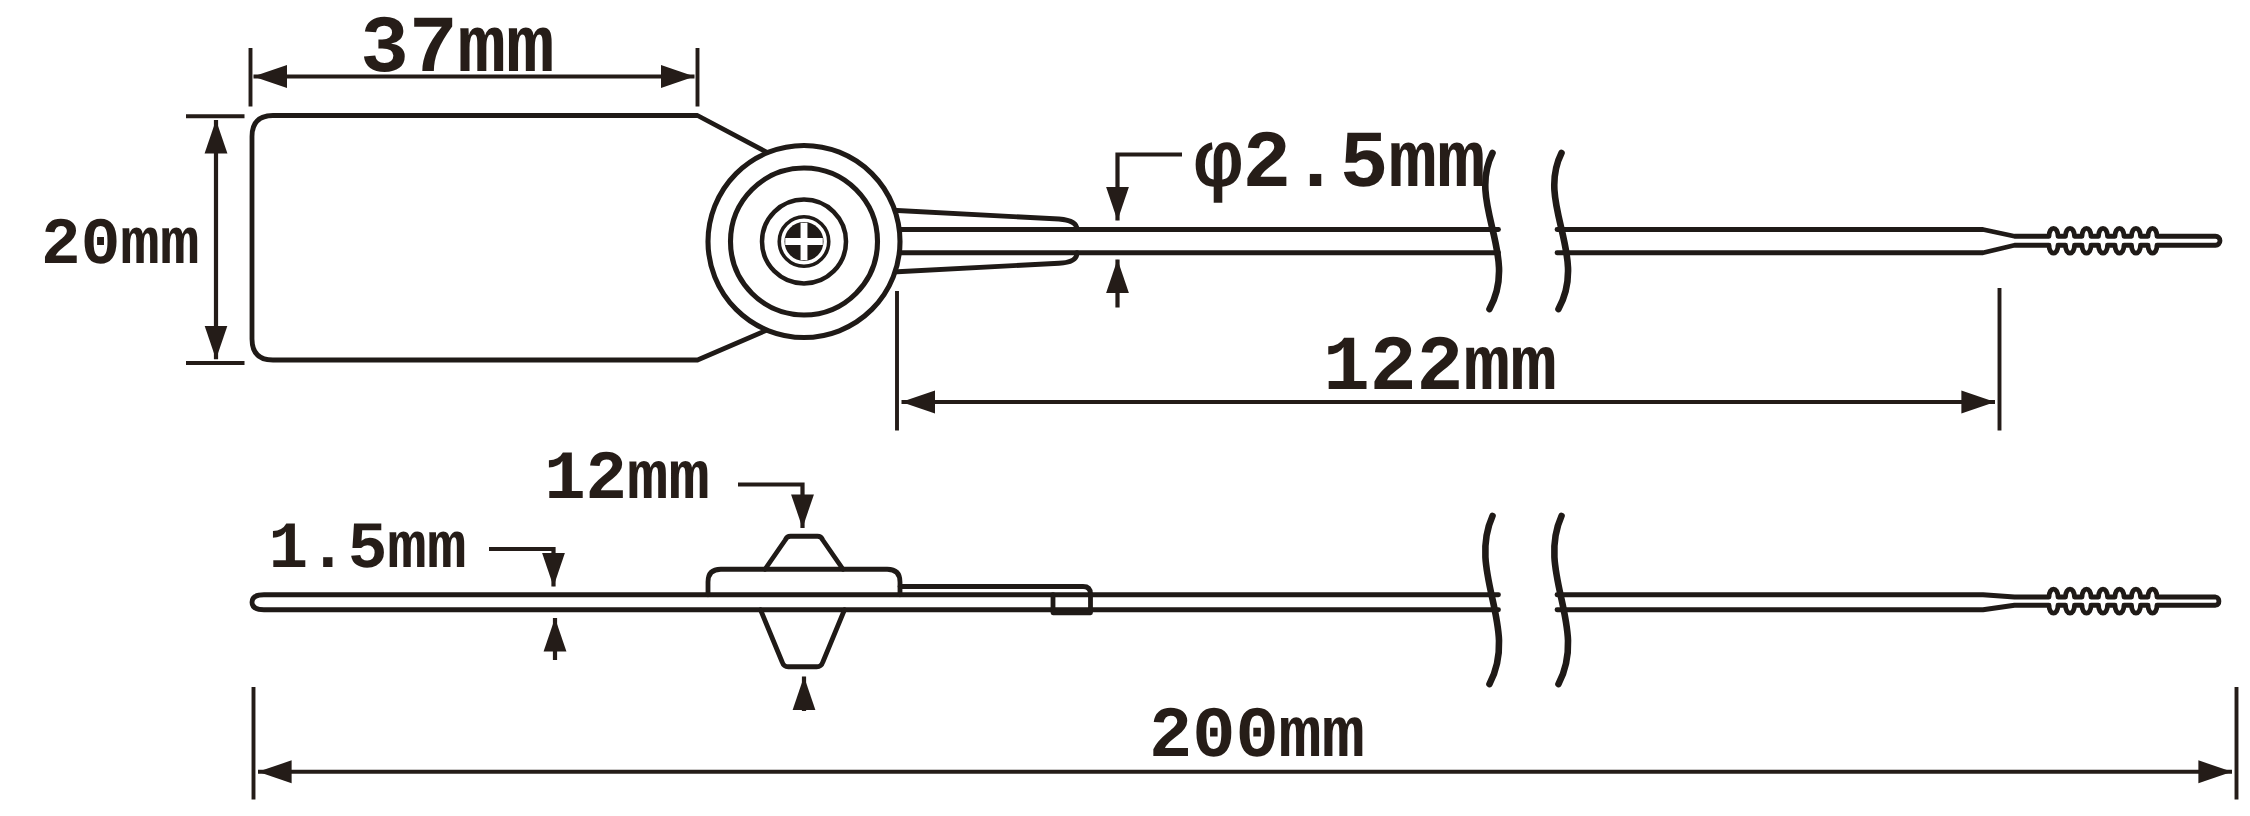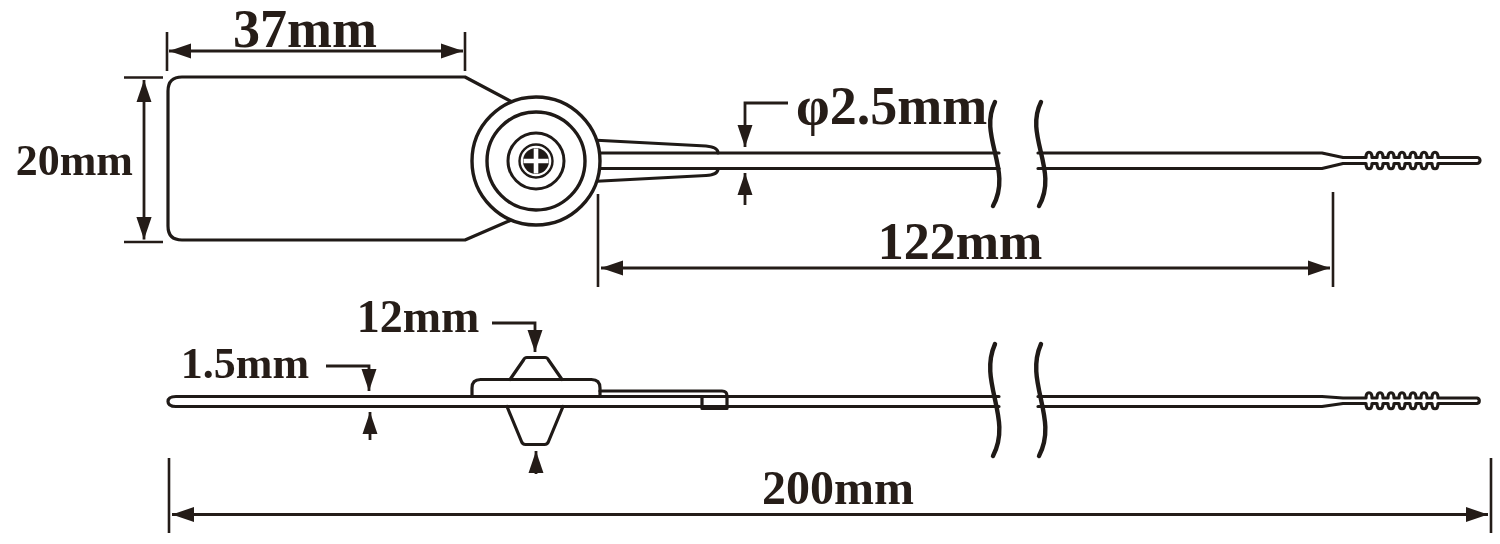--- a/index.html
+++ b/index.html
@@ -1,17 +1,17 @@
 <!DOCTYPE html>
 <html><head>
 <meta charset="utf-8">
 <style>
   html,body{margin:0;padding:0;background:#ffffff;}
   .stage{position:relative;width:1500px;height:544px;background:#ffffff;overflow:hidden;
-         font-family:Liberation Serif, serif;}
+         font-family:Liberation Mono, monospace;}
   svg{display:block}
   .outline{fill:none;stroke:#1f1a17;stroke-width:3.2;stroke-linejoin:round;stroke-linecap:round;}
   .dim{fill:none;stroke:#241c18;stroke-width:2.8;stroke-linecap:butt;}
   .ext{fill:none;stroke:#241c18;stroke-width:2.6;stroke-linecap:butt;}
   .squiggle{fill:none;stroke:#1f1a17;stroke-width:4.4;stroke-linecap:round;}
   .dimtext{fill:#261d18;font-weight:bold;}
   .whitefill{fill:#ffffff;}
   .inkfill{fill:#1f1a17;}
   .crossbar{stroke:#ffffff;stroke-width:4.6;stroke-linecap:butt;fill:none;}
 </style>

